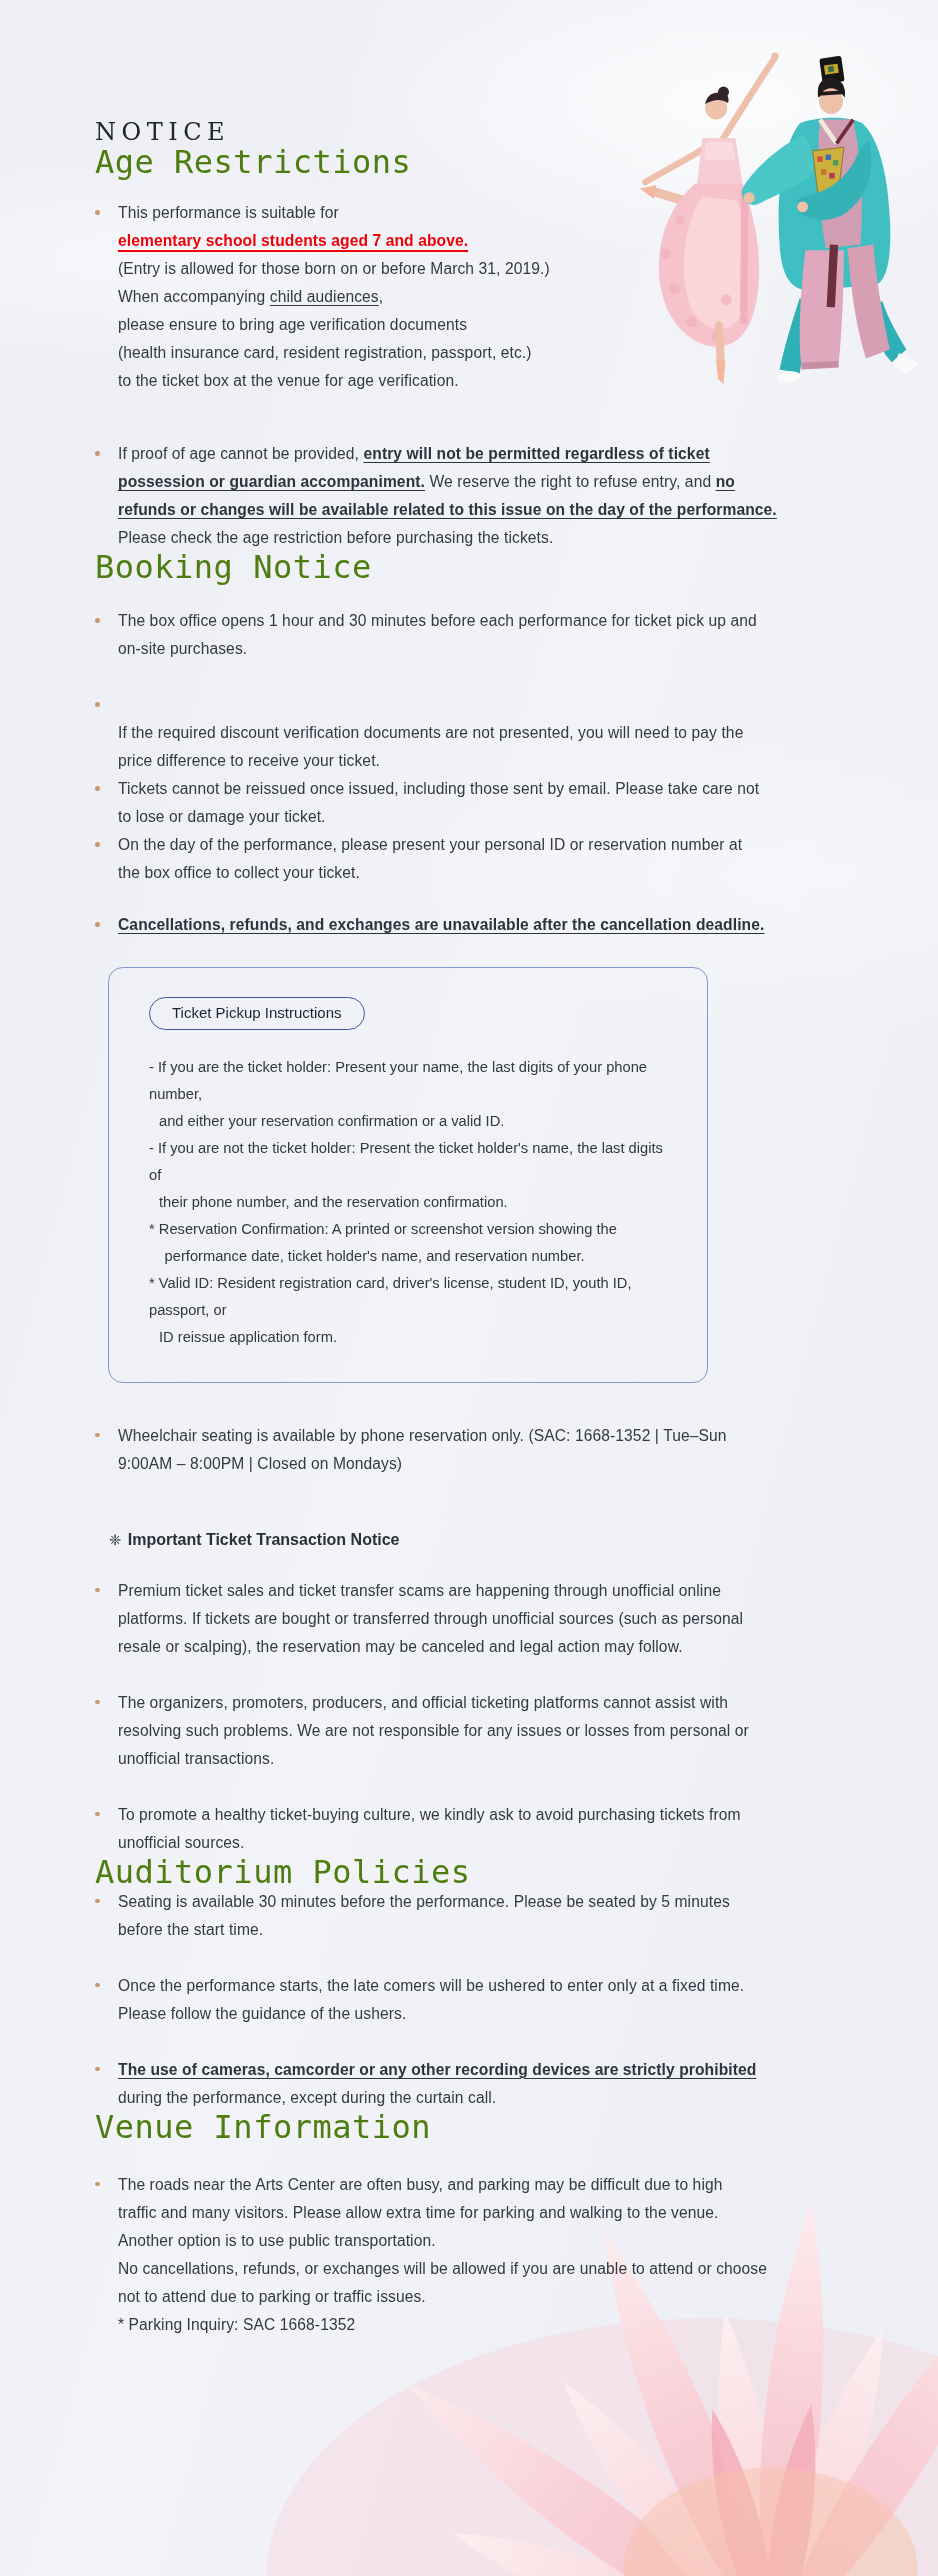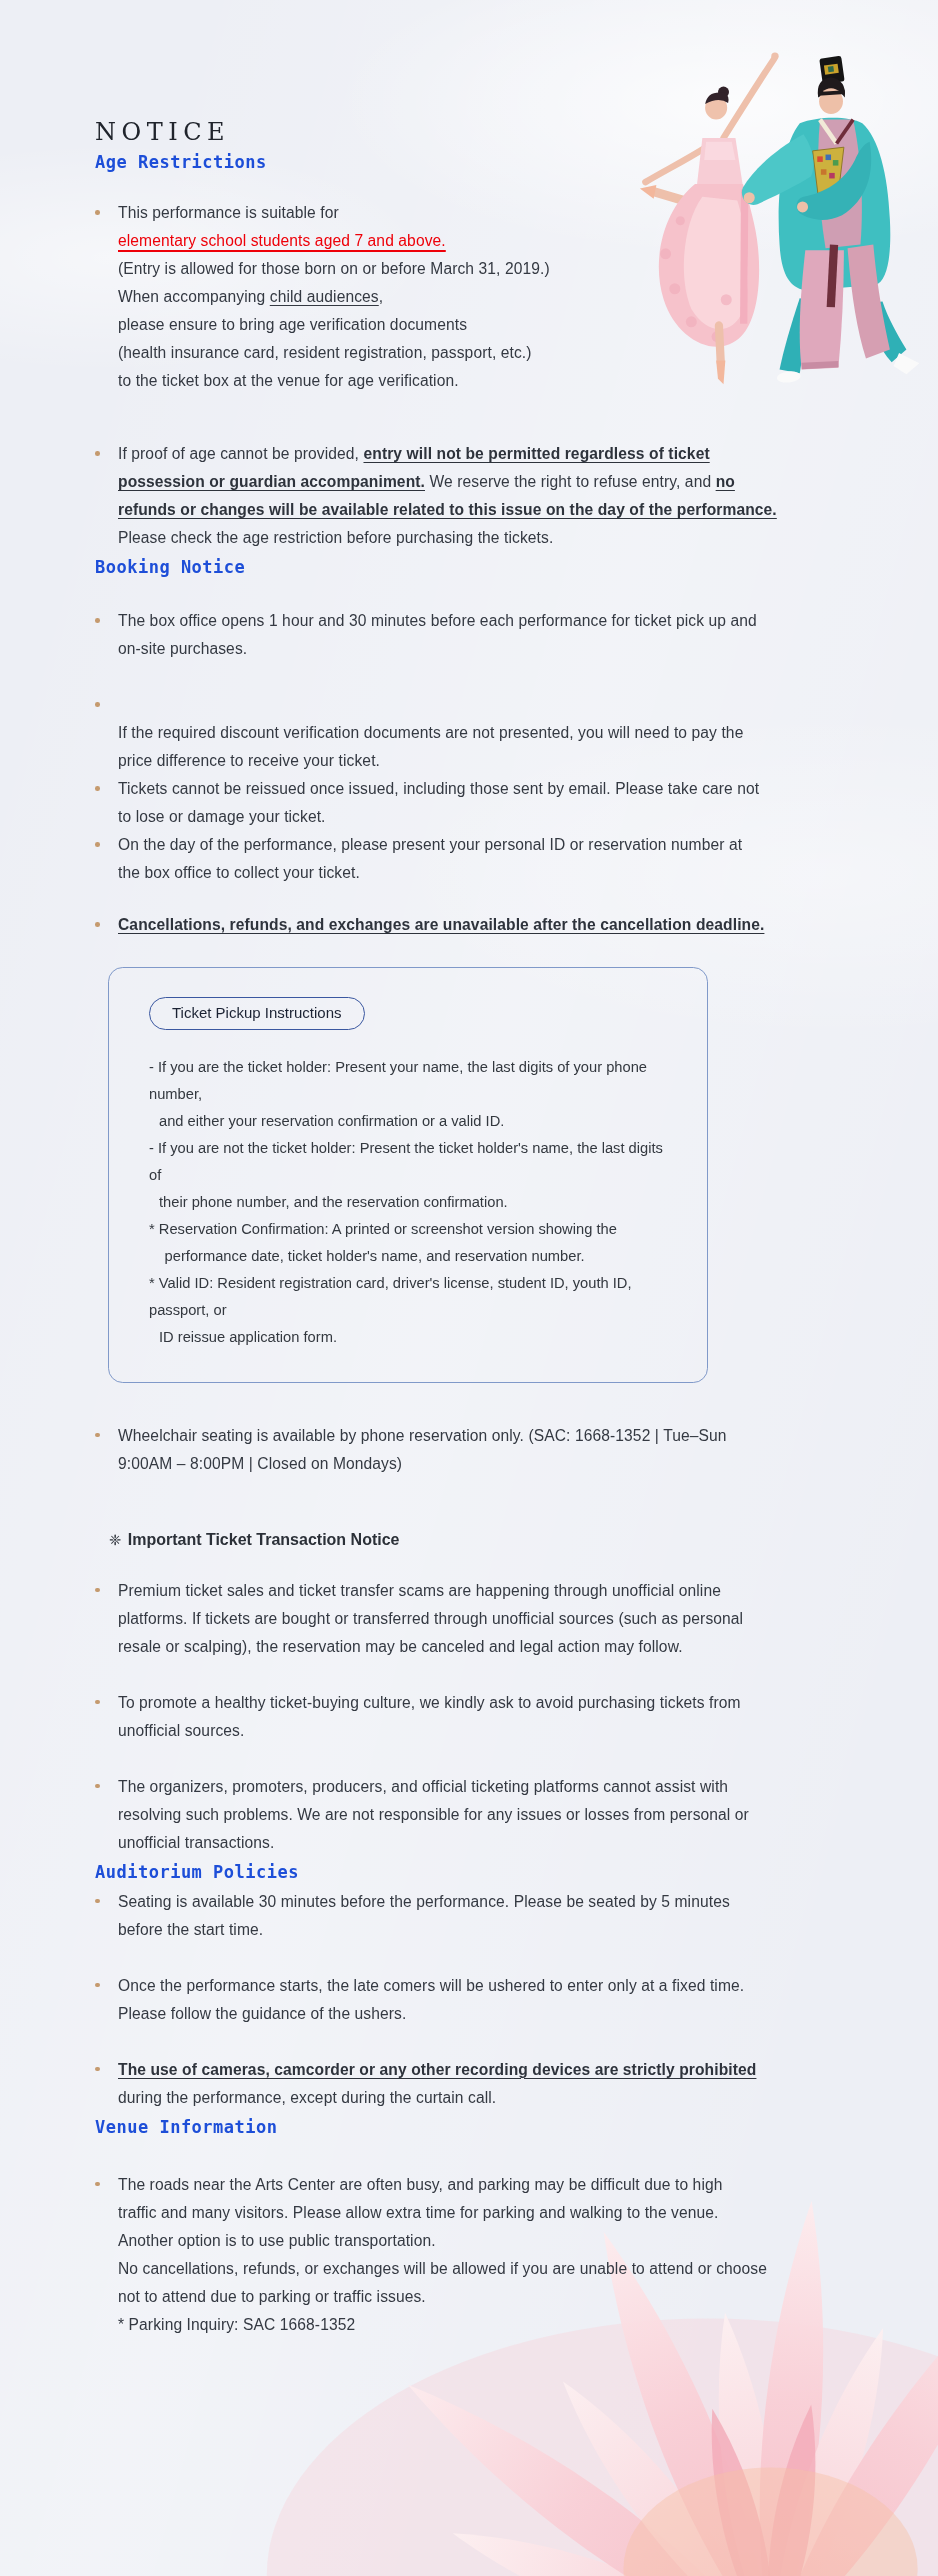--- a/index.html
+++ b/index.html
@@ -23,32 +23,32 @@
   .content{position:relative;z-index:2;padding:0 78px 0 95px}
 
   h1.notice{
     margin:0;padding-top:118px;
     font-family:"DejaVu Serif","Liberation Serif",serif;
     font-size:24px;font-weight:500;letter-spacing:5.5px;color:#20242c;line-height:29px;
   }
   h2.sec{
     margin:0;
     font-family:"DejaVu Sans Mono","Liberation Mono",monospace;
-    font-weight:700;font-size:17px;letter-spacing:0.5px;color:#1d4ed8;line-height:31px;
+    font-weight:400;font-size:32px;letter-spacing:0.5px;color:#4d7c0f;line-height:31px;
   }
   .mt23{margin-top:21px}.mt26{margin-top:24px}.mt28{}
   .mt30{margin-top:28px}.mt32{margin-top:45px}.mt42{margin-top:39px}
   .mt56{margin-top:52px}.mt64{margin-top:59px}.mt74{margin-top:68px}
 
   .bullet{position:relative;padding-left:23px}
   .dot{position:absolute;left:0;top:11px;width:4.6px;height:4.6px;border-radius:50%;background:#c59a6e}
   .txt{margin:0;font-size:15.6px;line-height:28px;letter-spacing:0.1px}
   .bu{font-weight:700;text-decoration:underline;text-decoration-thickness:1.4px;text-underline-offset:3.2px;color:#2e333c}
   .u{text-decoration:underline;text-decoration-thickness:1.1px;text-underline-offset:3.2px}
-  .red{color:#ee0009;font-weight:400;text-decoration:underline;text-decoration-thickness:1.8px;text-underline-offset:3.7px}
+  .red{color:#ee0009;font-weight:700;text-decoration:underline;text-decoration-thickness:1.8px;text-underline-offset:3.7px}
 
   .pickup-box{
     margin:28px 0 0 13px;width:600px;box-sizing:border-box;
     border:1.4px solid #8099c9;border-radius:14.7px;
     padding:29px 29px 31px 40px;background:rgba(255,255,255,.06);
   }
   .pill{
     display:inline-block;border:1.4px solid #3a57a0;border-radius:919px;
     padding:6.4px 22px 7.4px;font-size:15px;color:#1b2233;background:transparent;
   }
@@ -258,31 +258,31 @@
       <p class="txt">
         <span>Premium ticket sales and ticket transfer scams are happening through unofficial online</span><br>
         <span>platforms. If tickets are bought or transferred through unofficial sources (such as personal</span><br>
         <span>resale or scalping), the reservation may be canceled and legal action may follow.</span>
       </p>
     </div>
 
     <div class="bullet mt30">
       <span class="dot"></span>
       <p class="txt">
-        <span>To promote a healthy ticket-buying culture, we kindly ask to avoid purchasing tickets from</span><br>
-        <span>unofficial sources.</span>
-      </p>
-    </div>
-
-    <div class="bullet mt30">
-      <span class="dot"></span>
-      <p class="txt">
         <span>The organizers, promoters, producers, and official ticketing platforms cannot assist with</span><br>
         <span>resolving such problems. We are not responsible for any issues or losses from personal or</span><br>
         <span>unofficial transactions.</span>
+      </p>
+    </div>
+
+    <div class="bullet mt30">
+      <span class="dot"></span>
+      <p class="txt">
+        <span>To promote a healthy ticket-buying culture, we kindly ask to avoid purchasing tickets from</span><br>
+        <span>unofficial sources.</span>
       </p>
     </div>
   </section>
 
   <section>
     <h2 class="sec mt56">Auditorium Policies</h2>
 
     <div class="bullet mt28">
       <span class="dot"></span>
       <p class="txt">

